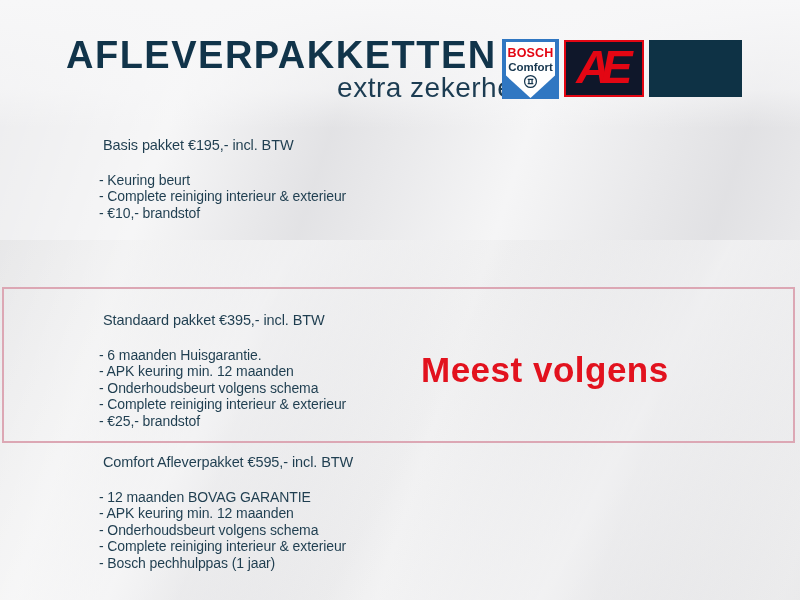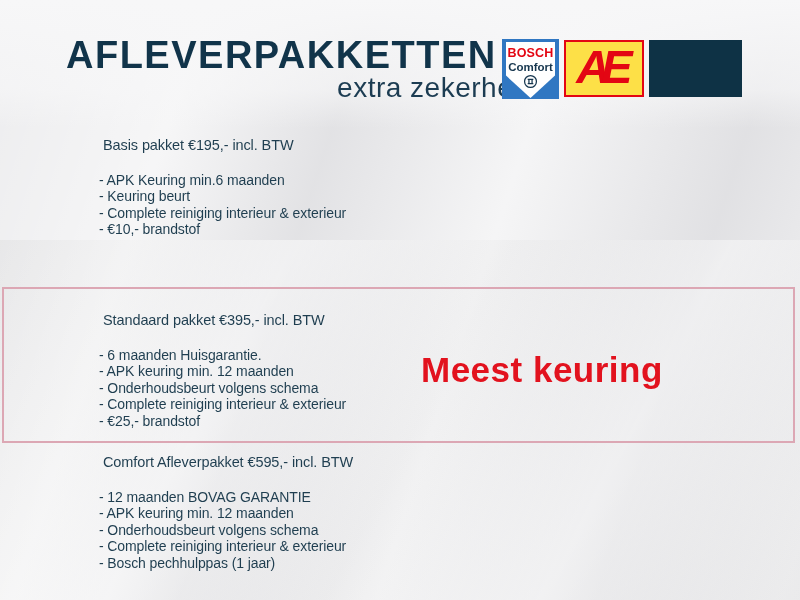--- a/index.html
+++ b/index.html
@@ -58,21 +58,21 @@
     line-height:13px;margin-top:5px;
   }
   .bosch-service{
     font-size:11.5px;font-weight:bold;color:#16364e;line-height:12px;margin-top:1px;
   }
   .bosch-symbol{margin-top:1px;line-height:0;}
 
   
   .ae-logo{
     position:absolute;left:564px;top:40px;width:76px;height:53px;
-    background:#fde047;border:2px solid #e30613;
+    background:#0f172a;border:2px solid #e30613;
     display:flex;align-items:center;justify-content:center;
   }
   .ae-text{
     font-size:47px;font-weight:bold;font-style:italic;
     color:#e30613;letter-spacing:-0.19em;
     padding-right:8px;margin-top:-4px;
   }
 
   
   .navy-block{
@@ -128,39 +128,38 @@
     <span class="ae-text">AE</span>
   </div>
 
   <div class="navy-block"></div>
 
   <div class="highlight-box"></div>
 
   <div class="pkg pkg-basis">
     <p class="pkg-heading">Basis pakket €195,- incl. BTW</p>
     <ul class="pkg-items">
-      <li class="pkg-item">- APK Keuring min.6 maanden</li>
       <li class="pkg-item">- Keuring beurt</li>
       <li class="pkg-item">- Complete reiniging interieur &amp; exterieur</li>
       <li class="pkg-item">- €10,- brandstof</li>
     </ul>
   </div>
 
   <div class="pkg pkg-standaard">
     <p class="pkg-heading">Standaard pakket €395,- incl. BTW</p>
     <ul class="pkg-items">
       <li class="pkg-item">- 6 maanden Huisgarantie.</li>
       <li class="pkg-item">- APK keuring min. 12 maanden</li>
       <li class="pkg-item">- Onderhoudsbeurt volgens schema</li>
       <li class="pkg-item">- Complete reiniging interieur &amp; exterieur</li>
       <li class="pkg-item">- €25,- brandstof</li>
     </ul>
   </div>
 
-  <div class="most-chosen">Meest keuring</div>
+  <div class="most-chosen">Meest volgens</div>
 
   <div class="pkg pkg-comfort">
     <p class="pkg-heading">Comfort Afleverpakket €595,- incl. BTW</p>
     <ul class="pkg-items">
       <li class="pkg-item">- 12 maanden BOVAG GARANTIE</li>
       <li class="pkg-item">- APK keuring min. 12 maanden</li>
       <li class="pkg-item">- Onderhoudsbeurt volgens schema</li>
       <li class="pkg-item">- Complete reiniging interieur &amp; exterieur</li>
       <li class="pkg-item">- Bosch pechhulppas (1 jaar)</li>
     </ul>

